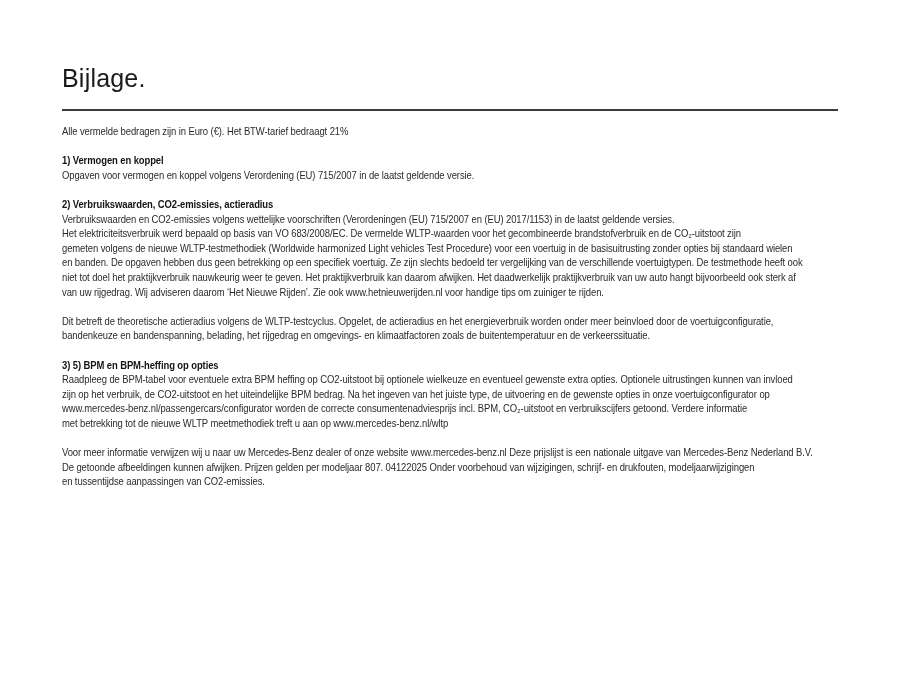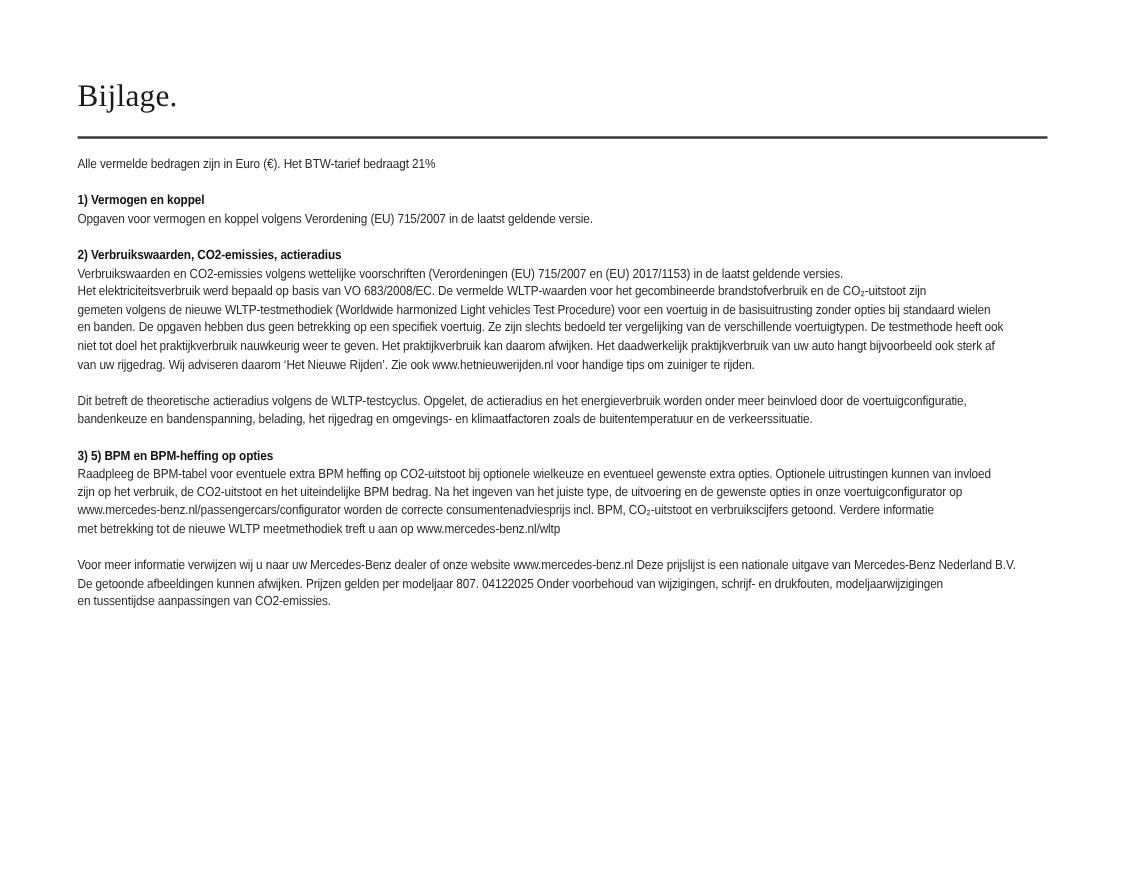--- a/index.html
+++ b/index.html
@@ -17,21 +17,21 @@
     position: relative;
     width: 906px;
     height: 700px;
     overflow: hidden;
     background: #ffffff;
   }
   .doc-title {
     position: absolute;
     left: 62px;
     top: 64px;
-    font-family: Liberation Serif, serif;
+    font-family: Liberation Sans, sans-serif;
     font-size: 25px;
     font-weight: 400;
     color: #1a1a1a;
     letter-spacing: 0.2px;
   }
   .rule {
     position: absolute;
     left: 62px;
     top: 109px;
     width: 776px;

